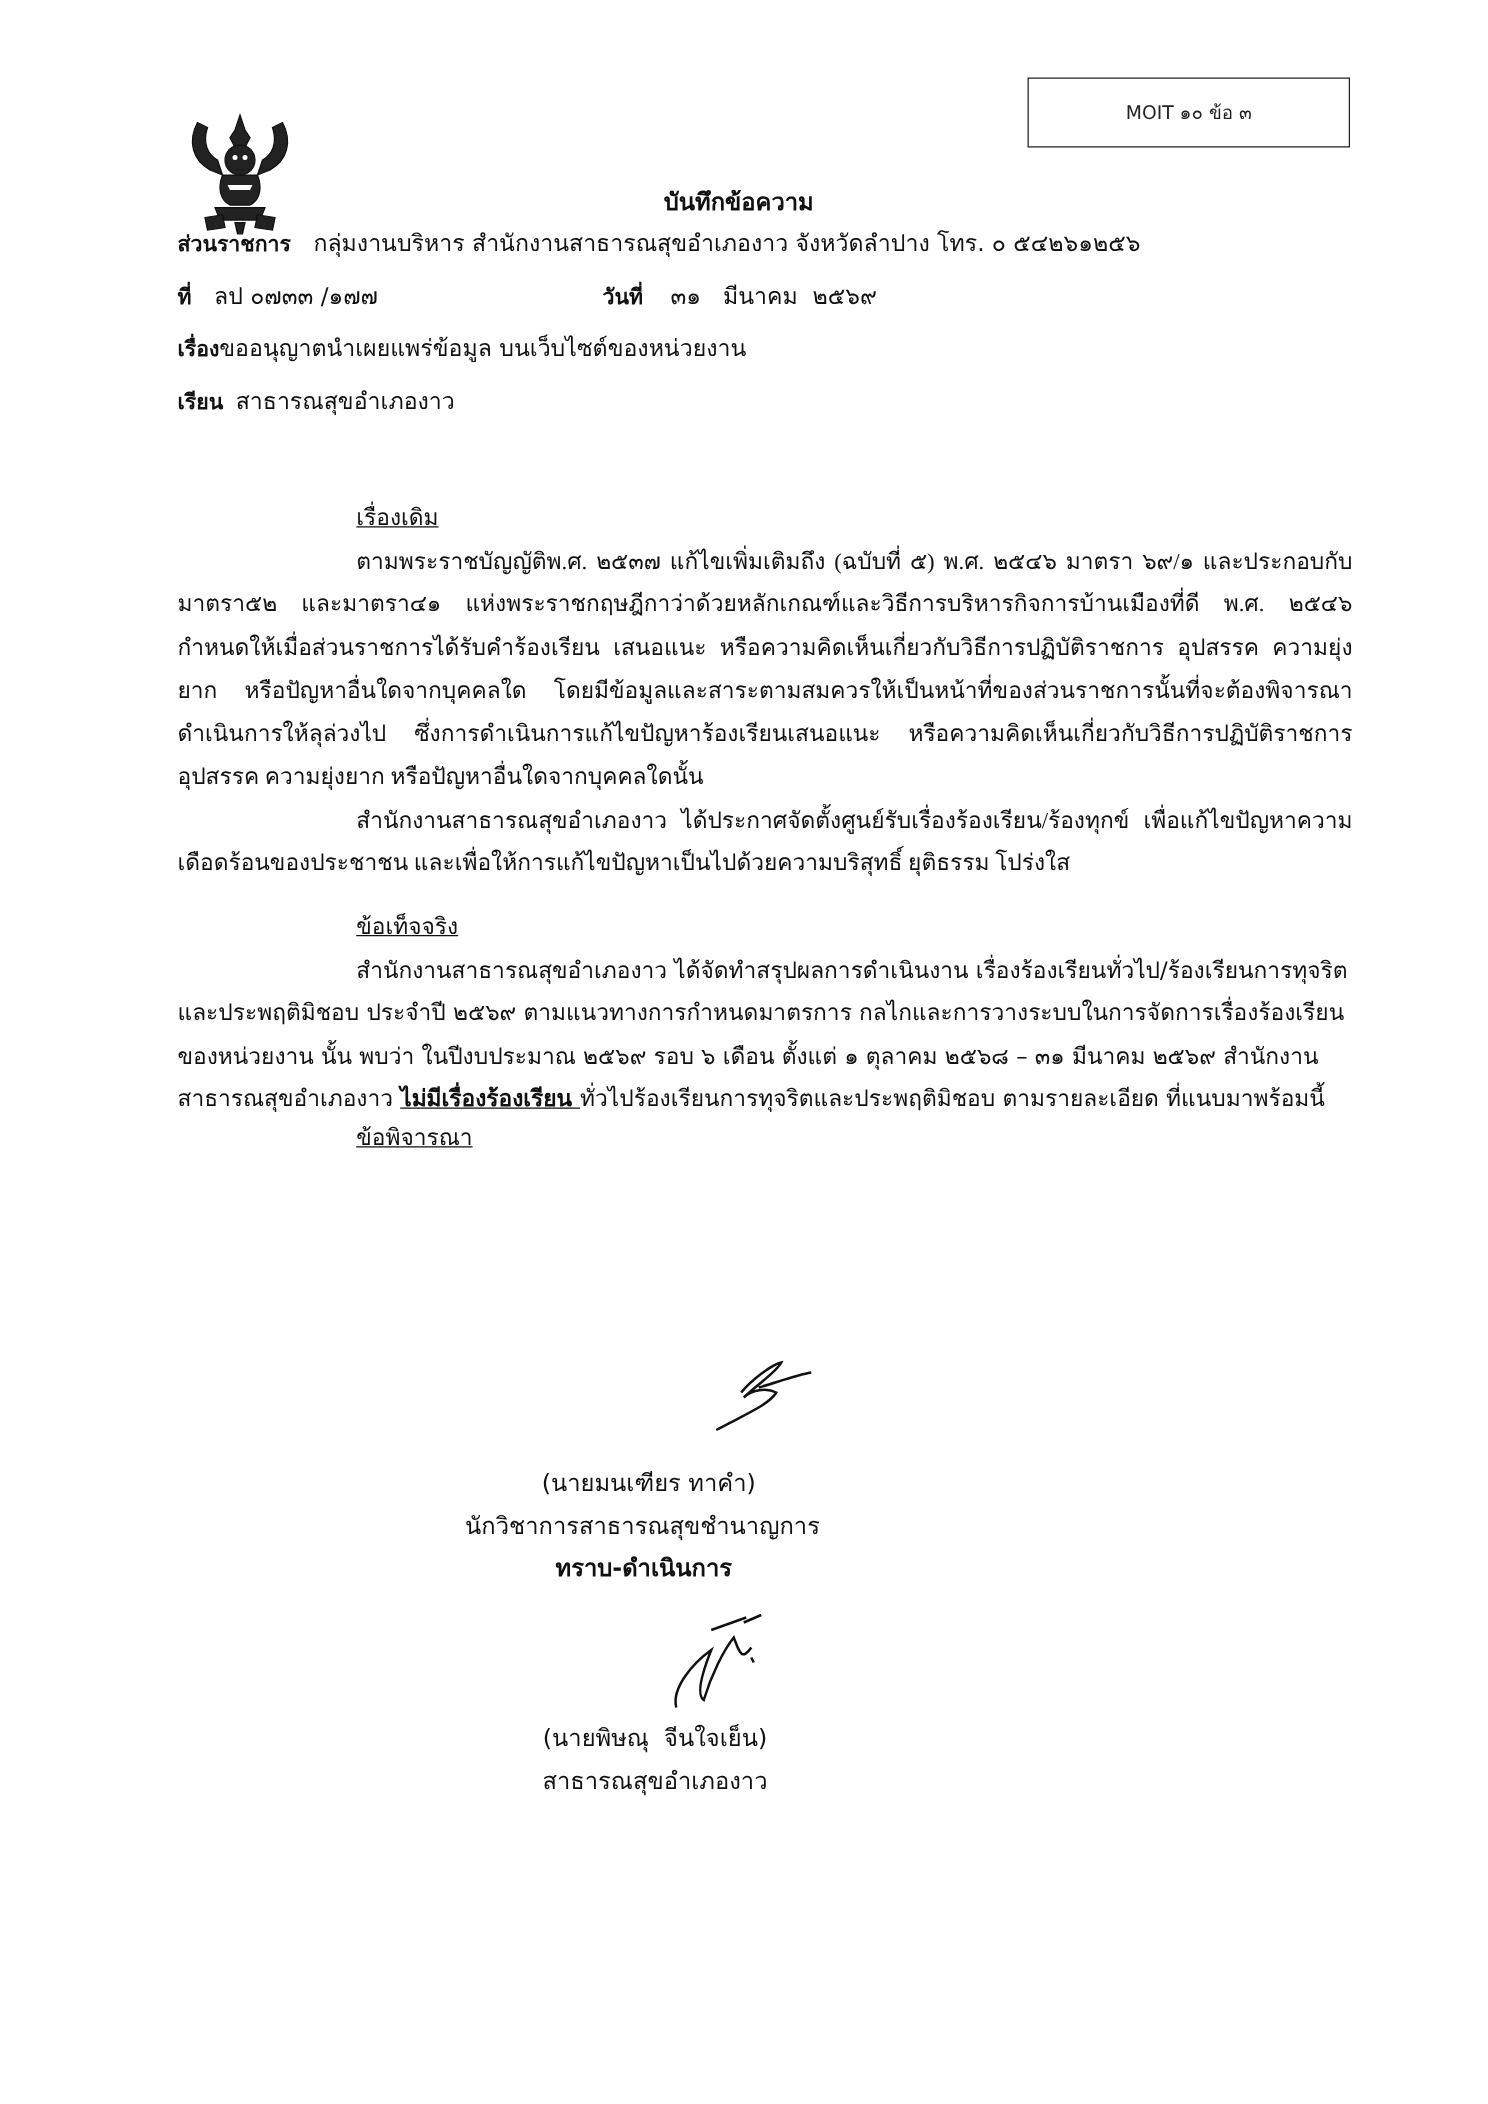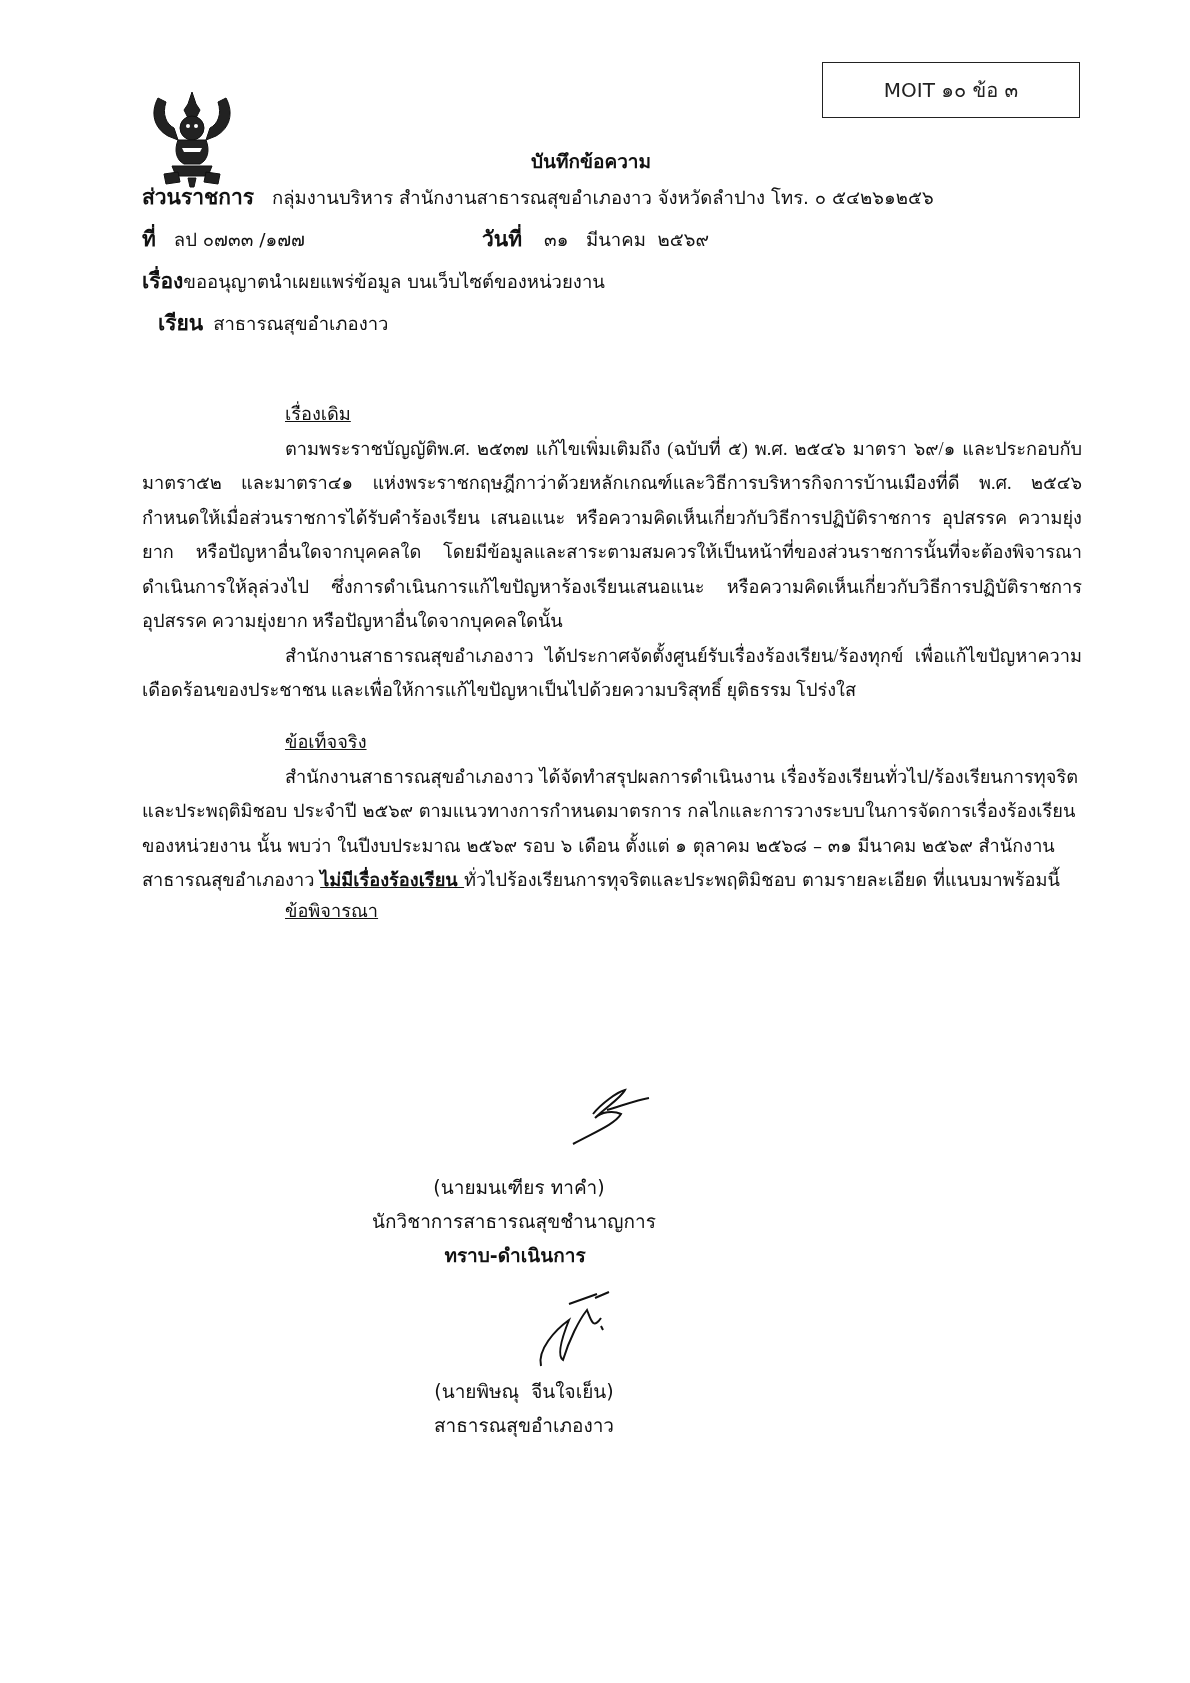--- a/index.html
+++ b/index.html
@@ -1,25 +1,25 @@
 <!DOCTYPE html>
 <html><head>
 <meta charset="utf-8">
 <style>
   html, body { margin: 0; padding: 0; background: #ffffff; }
   body { width: 1190px; height: 1683px; position: relative; overflow: hidden;
          font-family: "DejaVu Sans", "Liberation Sans", sans-serif; color: #111; }
   .abs { position: absolute; }
   .doc-code-box { left: 822px; top: 62px; width: 258px; height: 56px; border: 1.5px solid #222;
                   box-sizing: border-box; display: flex; align-items: center; justify-content: center;
-                  font-size: 20px; color: #222; }
+                  font-size: 15px; color: #222; }
   .garuda { left: 148px; top: 88px; width: 88px; height: 100px; }
   .memo-title { left: 0; width: 1182px; top: 146px; text-align: center; font-weight: bold; font-size: 19px; }
   .hdr-row { left: 142px; font-size: 18.5px; white-space: nowrap; }
-  .hdr-row b { font-size: 21px; margin-right: 18px; }
+  .hdr-row b { font-size: 17px; margin-right: 18px; }
   .body-text { left: 142px; width: 940px; font-size: 18.2px; line-height: 34.5px; text-align: justify; }
   .indent { padding-left: 143px; }
   .heading-u { text-decoration: underline; padding-left: 143px; display: block; }
   .center-block { left: 0; width: 1028px; text-align: center; font-size: 19px; line-height: 34px; }
   .bold-u { font-weight: bold; text-decoration: underline; }
 </style>
 </head>
 <body>
 
 <div class="abs doc-code-box">
@@ -56,21 +56,21 @@
 </div>
 <div class="abs hdr-row" style="top:222px; left:482px;">
   <b style="margin-right:22px;">วันที่</b><span style="white-space:pre;">๓๑   มีนาคม  ๒๕๖๙</span>
 </div>
 
 <div class="abs hdr-row" style="top:264px;">
   <b style="margin-right:0;">เรื่อง</b><span>ขออนุญาตนำเผยแพร่ข้อมูล บนเว็บไซต์ของหน่วยงาน</span>
 </div>
 
 <div class="abs hdr-row" style="top:306px;">
-  <b style="margin-right:10px;margin-left:16px;">เรียน</b><span>สาธารณสุขอำเภองาว</span>
+  <b style="margin-right:10px;">เรียน</b><span>สาธารณสุขอำเภองาว</span>
 </div>
 
 <div class="abs body-text" style="top:397px;font-family:Liberation Serif, serif;">
   <span class="heading-u">เรื่องเดิม</span>
   <div class="indent" style="padding-left:0; text-indent:143px;">ตามพระราชบัญญัติพ.ศ. ๒๕๓๗ แก้ไขเพิ่มเติมถึง (ฉบับที่ ๕) พ.ศ. ๒๕๔๖ มาตรา ๖๙/๑ และประกอบกับมาตรา๕๒ และมาตรา๔๑ แห่งพระราชกฤษฎีกาว่าด้วยหลักเกณฑ์และวิธีการบริหารกิจการบ้านเมืองที่ดี พ.ศ. ๒๕๔๖ กำหนดให้เมื่อส่วนราชการได้รับคำร้องเรียน เสนอแนะ หรือความคิดเห็นเกี่ยวกับวิธีการปฏิบัติราชการ อุปสรรค ความยุ่งยาก หรือปัญหาอื่นใดจากบุคคลใด โดยมีข้อมูลและสาระตามสมควรให้เป็นหน้าที่ของส่วนราชการนั้นที่จะต้องพิจารณาดำเนินการให้ลุล่วงไป ซึ่งการดำเนินการแก้ไขปัญหาร้องเรียนเสนอแนะ หรือความคิดเห็นเกี่ยวกับวิธีการปฏิบัติราชการ อุปสรรค ความยุ่งยาก หรือปัญหาอื่นใดจากบุคคลใดนั้น</div>
   <div style="text-indent:143px;">สำนักงานสาธารณสุขอำเภองาว ได้ประกาศจัดตั้งศูนย์รับเรื่องร้องเรียน/ร้องทุกข์ เพื่อแก้ไขปัญหาความเดือดร้อนของประชาชน และเพื่อให้การแก้ไขปัญหาเป็นไปด้วยความบริสุทธิ์ ยุติธรรม โปร่งใส</div>
 </div>
 
 <div class="abs body-text" style="top:725px;">
   <span class="heading-u">ข้อเท็จจริง</span>

